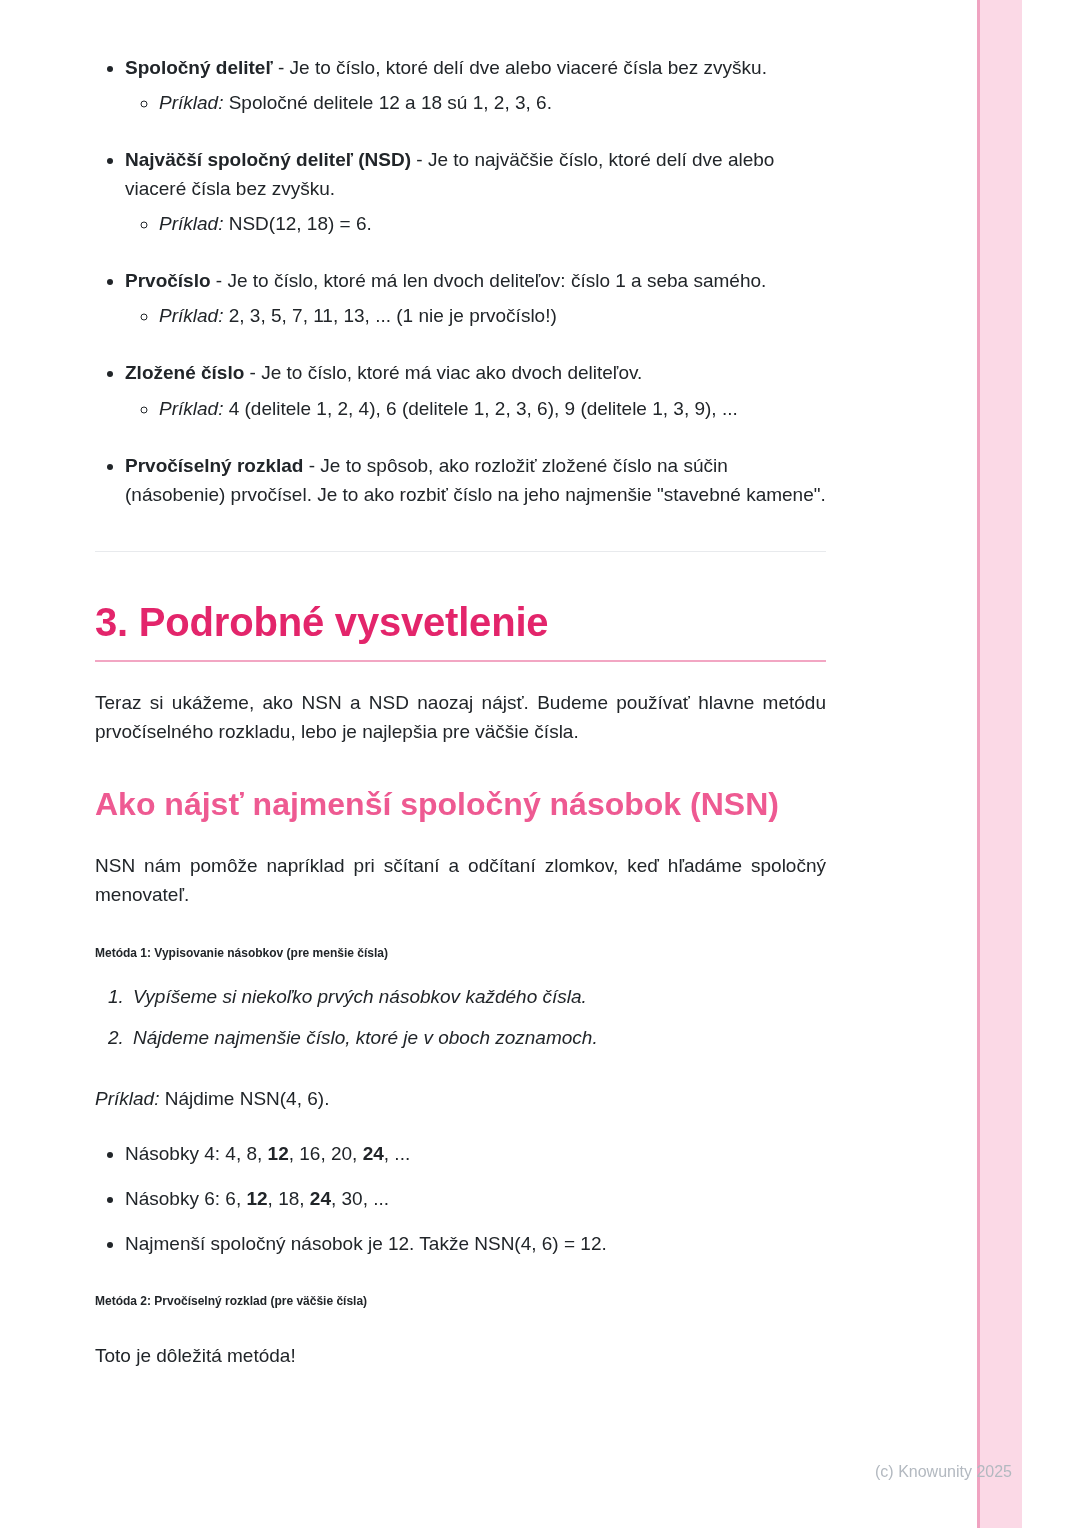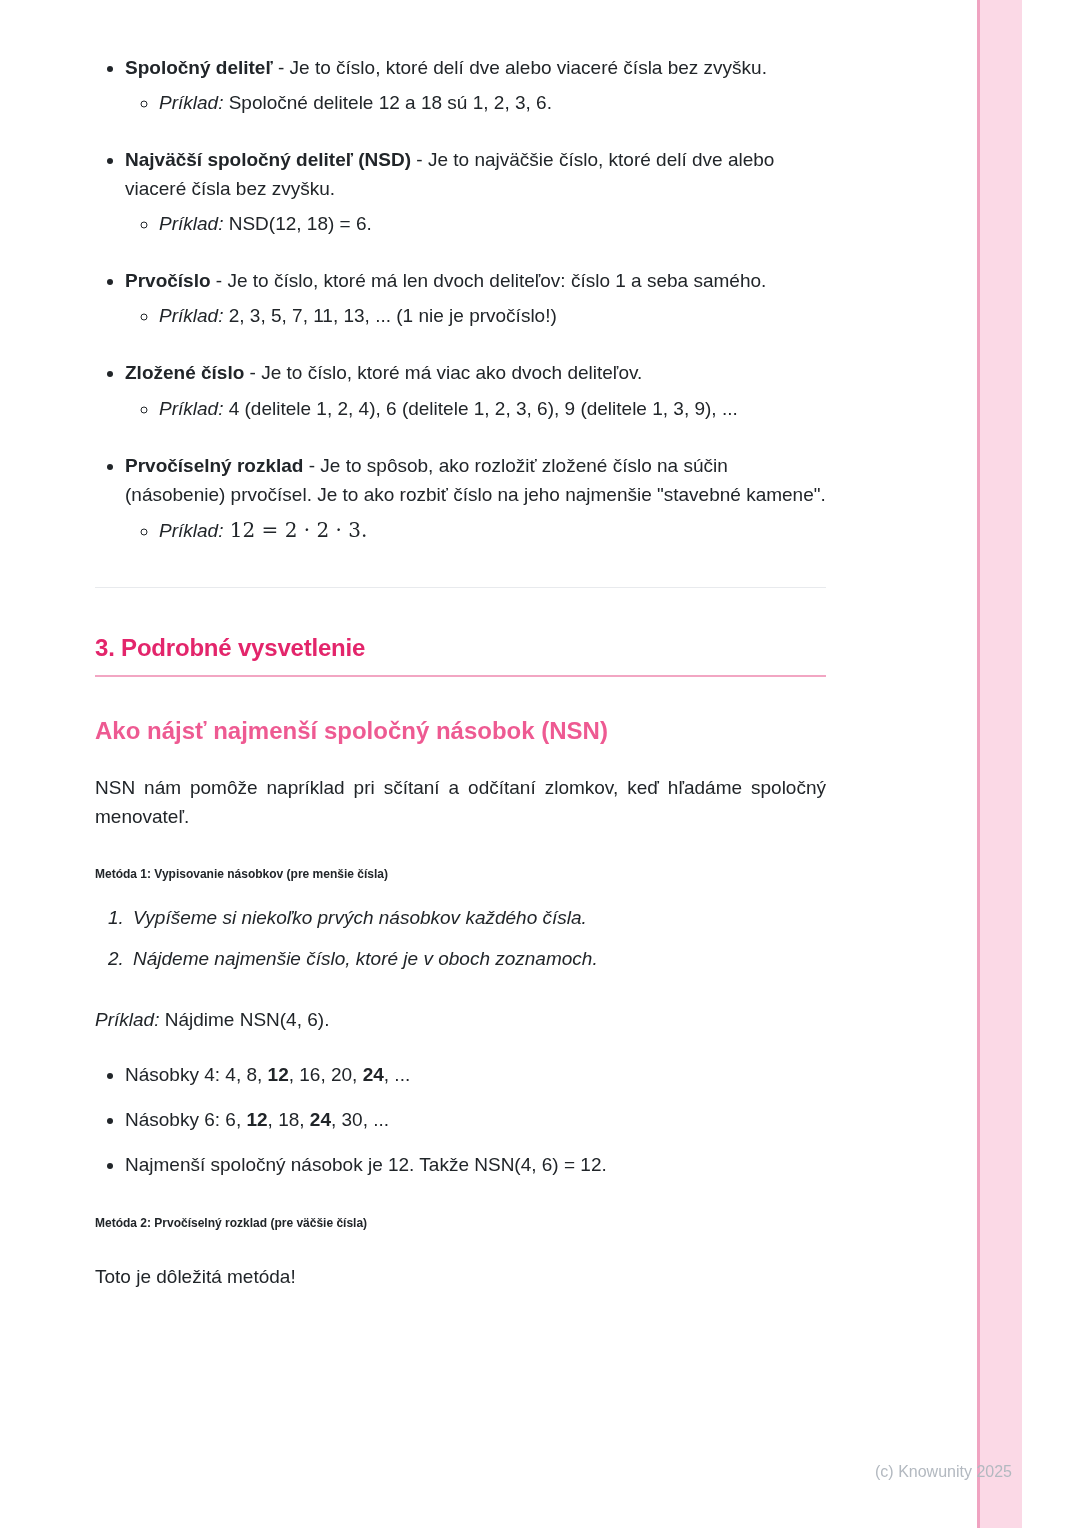--- a/index.html
+++ b/index.html
@@ -38,35 +38,35 @@
   ul.example-list { list-style: circle; padding-left: 34px; margin-top: 6px; }
   em.ex-label { font-style: italic; }
   .math { font-family: "DejaVu Serif", serif; font-size: 20px; }
 
   hr.divider {
     border: none;
     border-top: 1px solid #e8eaed;
     margin-top: 42px;
   }
   h1 {
-    font-size: 24px;
+    font-size: 40px;
     line-height: 1.3;
     font-weight: 700;
     color: #e3256b;
     margin-top: 44px;
     letter-spacing: -0.2px;
   }
   hr.title-underline {
     border: none;
     border-top: 2px solid #f2a6c3;
     margin-top: 12px;
   }
   p.intro { margin-top: 26px; text-align: justify; }
   h2 {
-    font-size: 24px;
+    font-size: 32px;
     line-height: 1.3;
     font-weight: 700;
     color: #ee5a92;
     margin-top: 38px;
   }
   p.nsn-intro { margin-top: 26px; text-align: justify; }
   h3 {
     font-size: 12px;
     font-weight: 700;
     margin-top: 34px;
@@ -119,32 +119,30 @@
 
     <li>
       <p class="def-line"><strong>Zložené číslo</strong><span> - Je to číslo, ktoré má viac ako dvoch deliteľov.</span></p>
       <ul class="example-list">
         <li><em class="ex-label">Príklad:</em><span> 4 (delitele 1, 2, 4), 6 (delitele 1, 2, 3, 6), 9 (delitele 1, 3, 9), ...</span></li>
       </ul>
     </li>
 
     <li>
       <p class="def-line"><strong>Prvočíselný rozklad</strong><span> - Je to spôsob, ako rozložiť zložené číslo na súčin (násobenie) prvočísel. Je to ako rozbiť číslo na jeho najmenšie "stavebné kamene".</span></p>
-      <ul class="example-list">
-        <li><em class="ex-label">Príklad:</em><span class="math"> 12 = 2 · 2 · 3.</span></li>
-      </ul>
     </li>
 
   </ul>
 
   <hr class="divider">
 
   <h1>3. Podrobné vysvetlenie</h1>
   <hr class="title-underline">
 
+  <p class="intro">Teraz si ukážeme, ako NSN a NSD naozaj nájsť. Budeme používať hlavne metódu prvočíselného rozkladu, lebo je najlepšia pre väčšie čísla.</p>
 
   <h2>Ako nájsť najmenší spoločný násobok (NSN)</h2>
 
   <p class="nsn-intro">NSN nám pomôže napríklad pri sčítaní a odčítaní zlomkov, keď hľadáme spoločný menovateľ.</p>
 
   <h3>Metóda 1: Vypisovanie násobkov (pre menšie čísla)</h3>
 
   <ol class="steps">
     <li>Vypíšeme si niekoľko prvých násobkov každého čísla.</li>
     <li>Nájdeme najmenšie číslo, ktoré je v oboch zoznamoch.</li>

